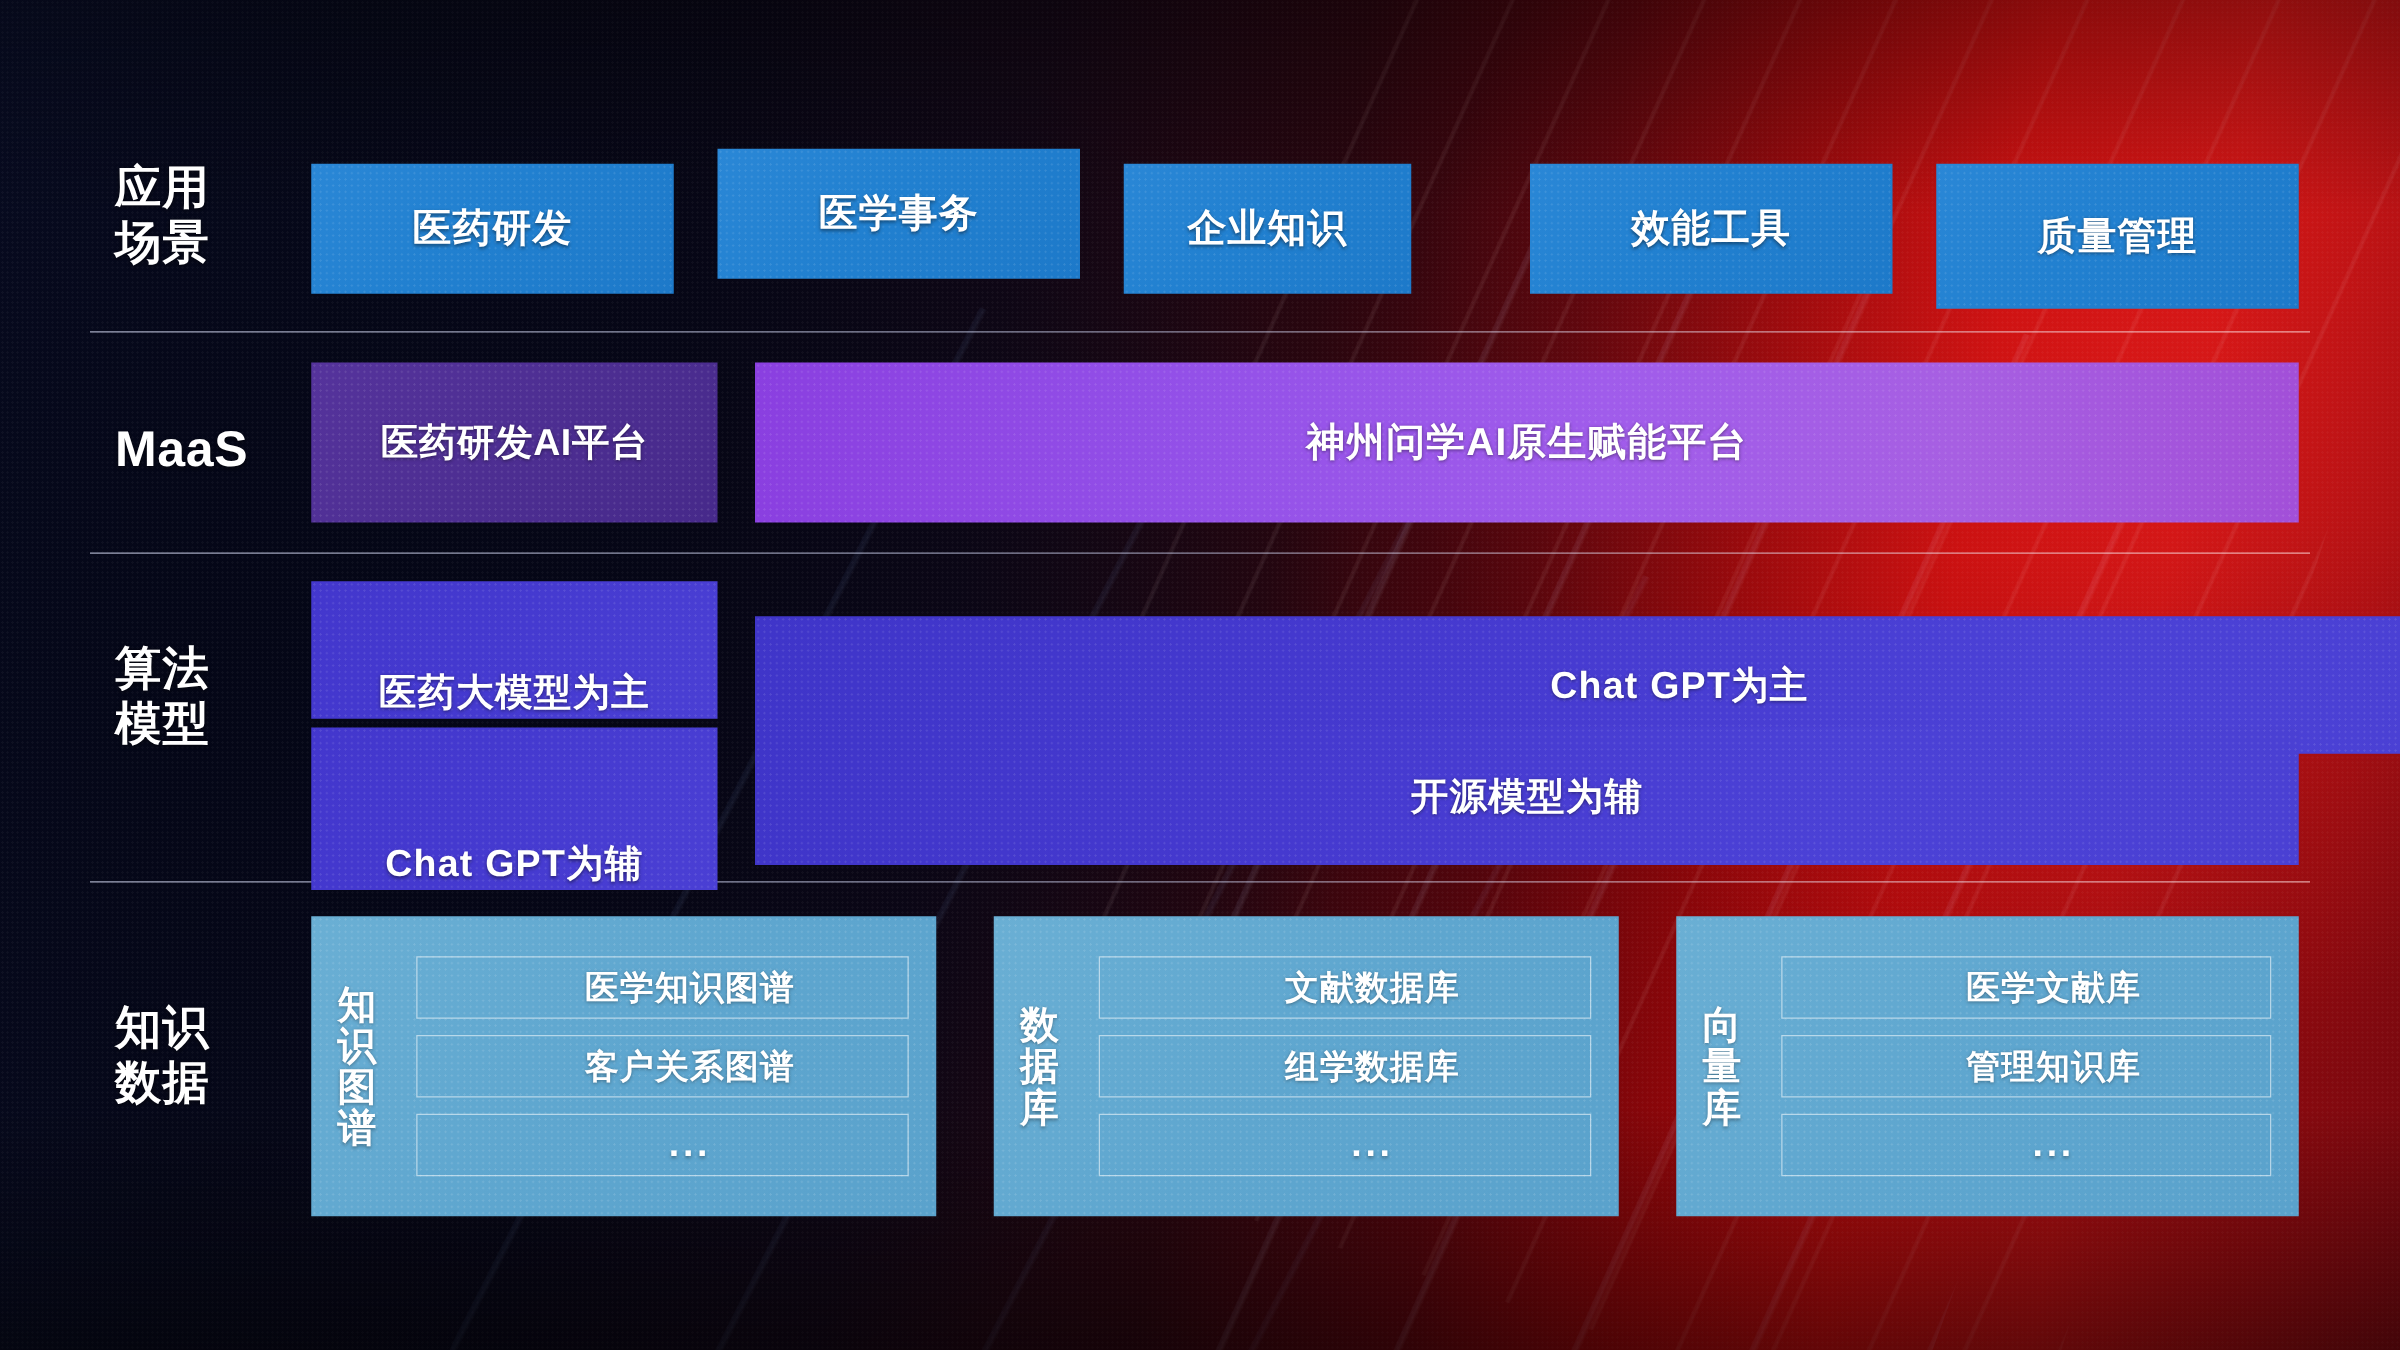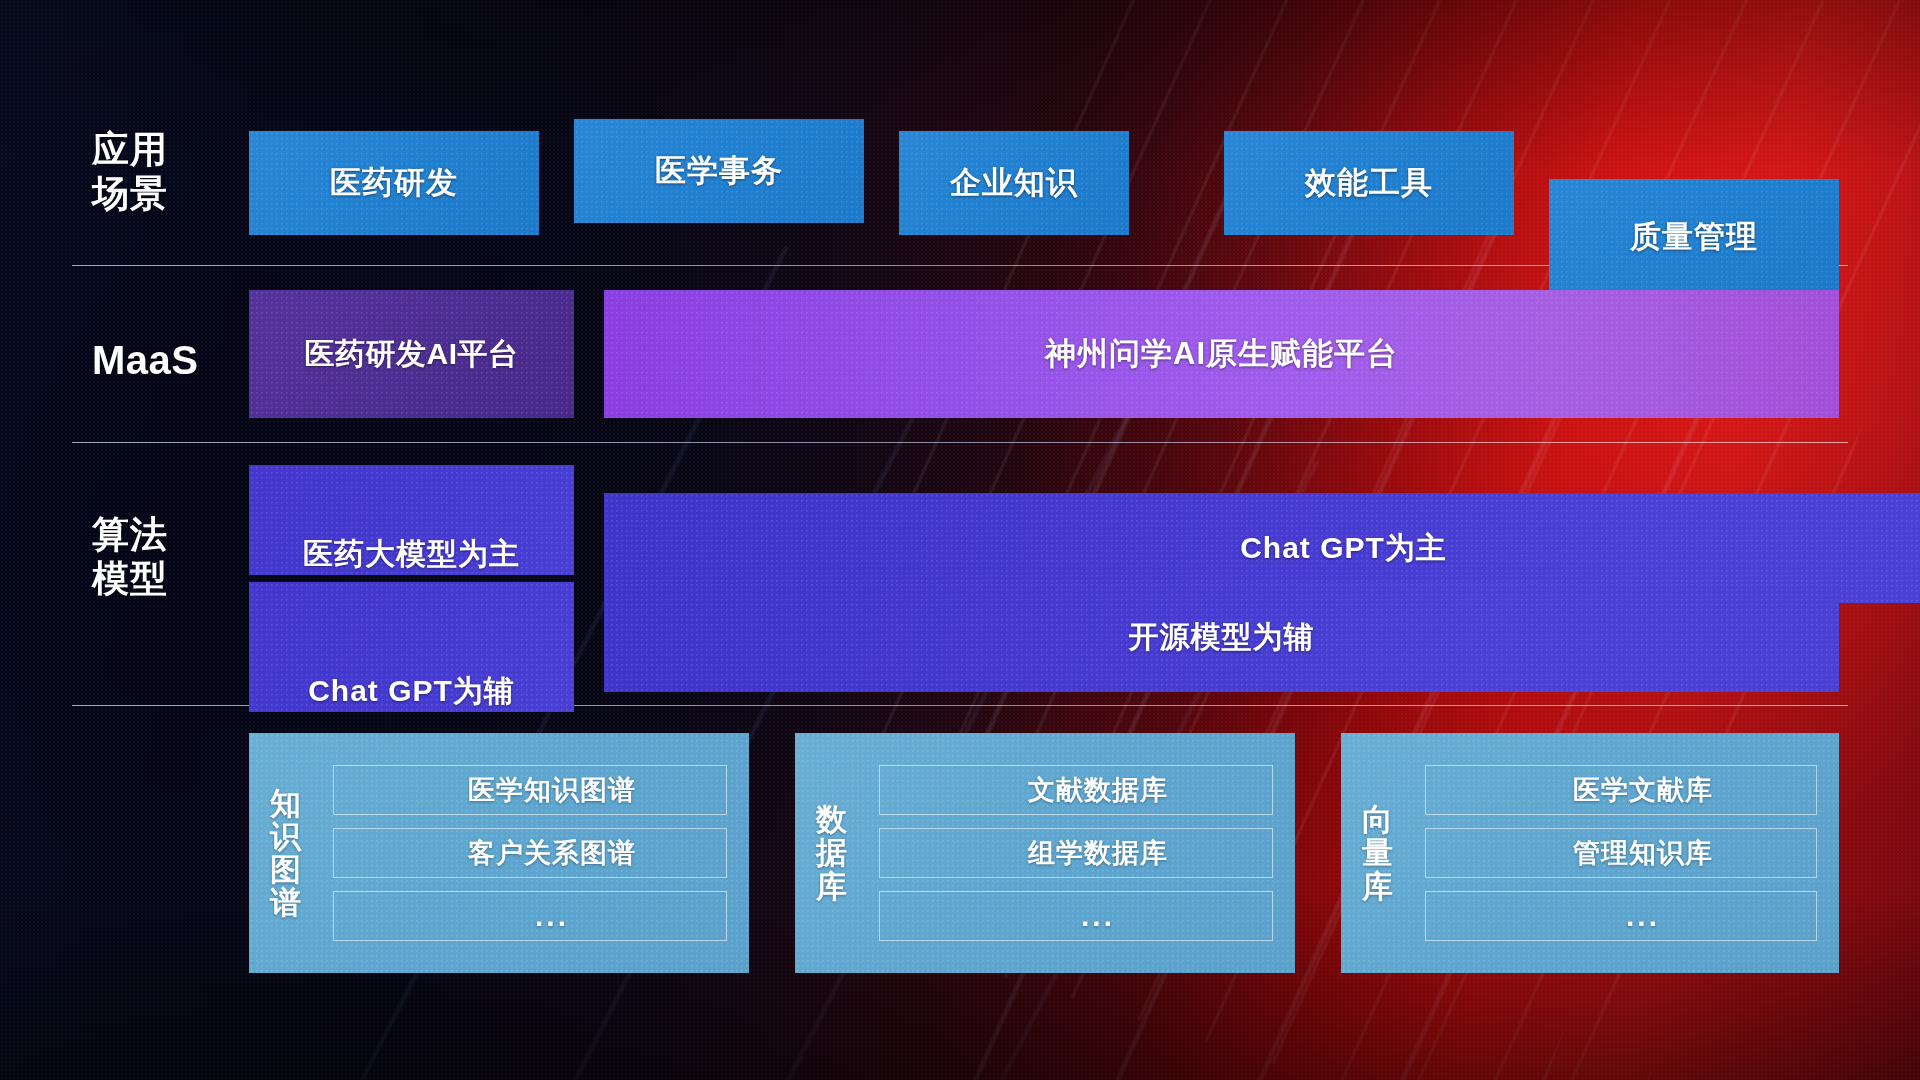--- a/index.html
+++ b/index.html
@@ -275,21 +275,21 @@
       <span class="lbl">医学事务</span>
     </div>
     <div class="box app-box" style="left:899px;  top:131px; width:230px; height:104px;">
       <span class="dots"></span>
       <span class="lbl">企业知识</span>
     </div>
     <div class="box app-box" style="left:1224px; top:131px; width:290px; height:104px;">
       <span class="dots"></span>
       <span class="lbl">效能工具</span>
     </div>
-    <div class="box app-box" style="left:1549px; top:131px; width:290px; height:116px;margin-top:48px;">
+    <div class="box app-box" style="left:1549px; top:131px; width:290px; height:116px;">
       <span class="dots"></span>
       <span class="lbl">质量管理</span>
     </div>
 
     <div class="row-label latin" style="top:337px;">
       <div>MaaS</div>
     </div>
 
     <div class="box maas-small" style="left:249px; top:290px; width:325px; height:128px;">
       <span class="dots"></span>
@@ -316,20 +316,24 @@
 
     <div class="box algo-box" style="left:249px; top:582px; width:325px; height:130px;">
       <span class="dots"></span>
       <span class="lbl">Chat GPT为辅</span>
     </div>
     <div class="box algo-wide" style="left:604px; top:582px; width:1235px; height:110px;">
       <span class="dots"></span>
       <span class="lbl">开源模型为辅</span>
     </div>
 
+    <div class="row-label cjk" style="top:800px;">
+      <div>知识</div>
+      <div>数据</div>
+    </div>
 
     <div class="watermark" style="left:1420px; top:880px;">向量库</div>
 
     <div class="kcard" style="left:249px; top:733px; width:500px; height:240px;">
       <span class="dots"></span>
       <div class="kcard-title">
         <span>知</span>
         <span>识</span>
         <span>图</span>
         <span>谱</span>

